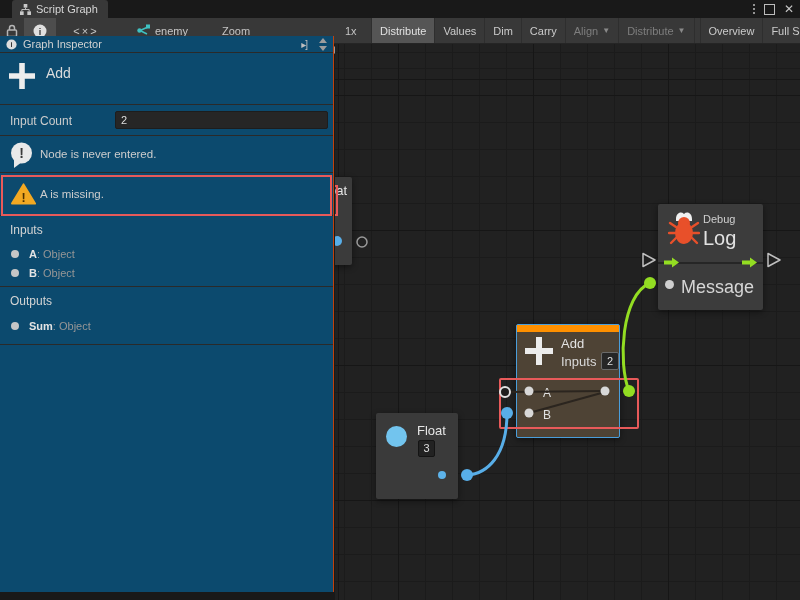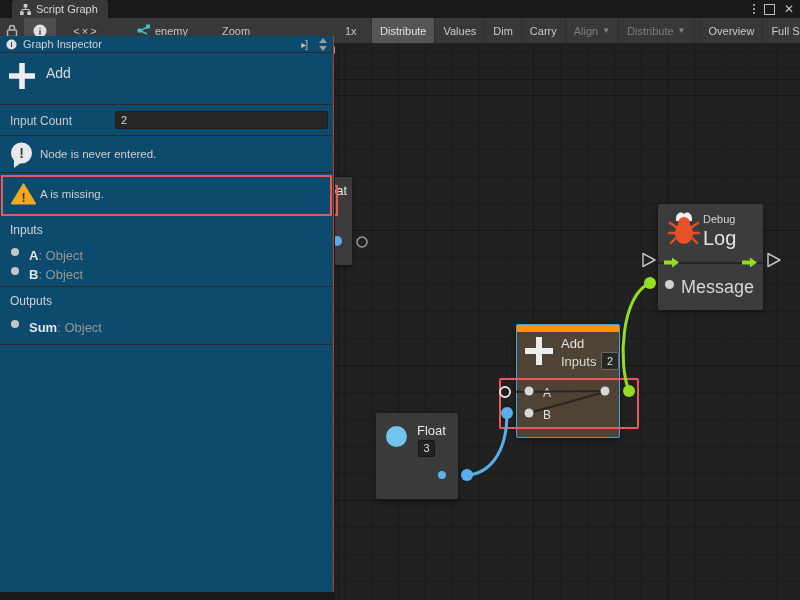--- a/index.html
+++ b/index.html
@@ -50,21 +50,21 @@
   .p-field .lbl{position:absolute;left:10px;top:9px;color:#cccccc;font-size:12px;}
   .p-field .input{position:absolute;left:115px;top:6px;width:206px;height:16px;background:#262626;border:1px solid #1d1d1d;border-radius:2px;color:#dedede;font-size:11px;line-height:16px;padding-left:5px;}
   .p-msg1{top:100px;height:37px;border-bottom:1px solid #2a2a2a;}
   .p-msg2{top:137px;height:43px;border-bottom:1px solid #2a2a2a;}
   .redbox{position:absolute;left:1px;top:2px;width:327px;height:37px;border:2px solid #E85A5A;}
   .msg-icon{position:absolute;left:9px;top:6px;}
   .msg-txt{position:absolute;left:40px;top:12px;color:#cdcdcd;font-size:11.5px;}
   .p-inputs{top:180px;height:71px;border-bottom:1px solid #2a2a2a;}
   .p-outputs{top:251px;height:58px;border-bottom:1px solid #2a2a2a;}
   .sec-title{position:absolute;left:10px;top:7px;font-size:12px;color:#d4d4d4;}
-  .port-row{position:absolute;left:11px;display:flex;align-items:flex-start;gap:10px;font-size:13px;}
+  .port-row{position:absolute;left:11px;display:flex;align-items:center;gap:10px;font-size:11px;}
   .port-dot{width:8px;height:8px;border-radius:50%;background:#c6c6c6;}
   .port-name{font-weight:bold;color:#e3e3e3;}
   .port-type{color:#969696;}
 
   
   .canvas{position:absolute;left:335px;top:44px;width:465px;height:556px;overflow:hidden;background-color:#212121;
     background-image:
       repeating-linear-gradient(to right,#161616 0 1px,transparent 1px 135px),
       repeating-linear-gradient(to bottom,#161616 0 1px,transparent 1px 135px),
       repeating-linear-gradient(to right,#1b1b1b 0 1px,transparent 1px 27px),

